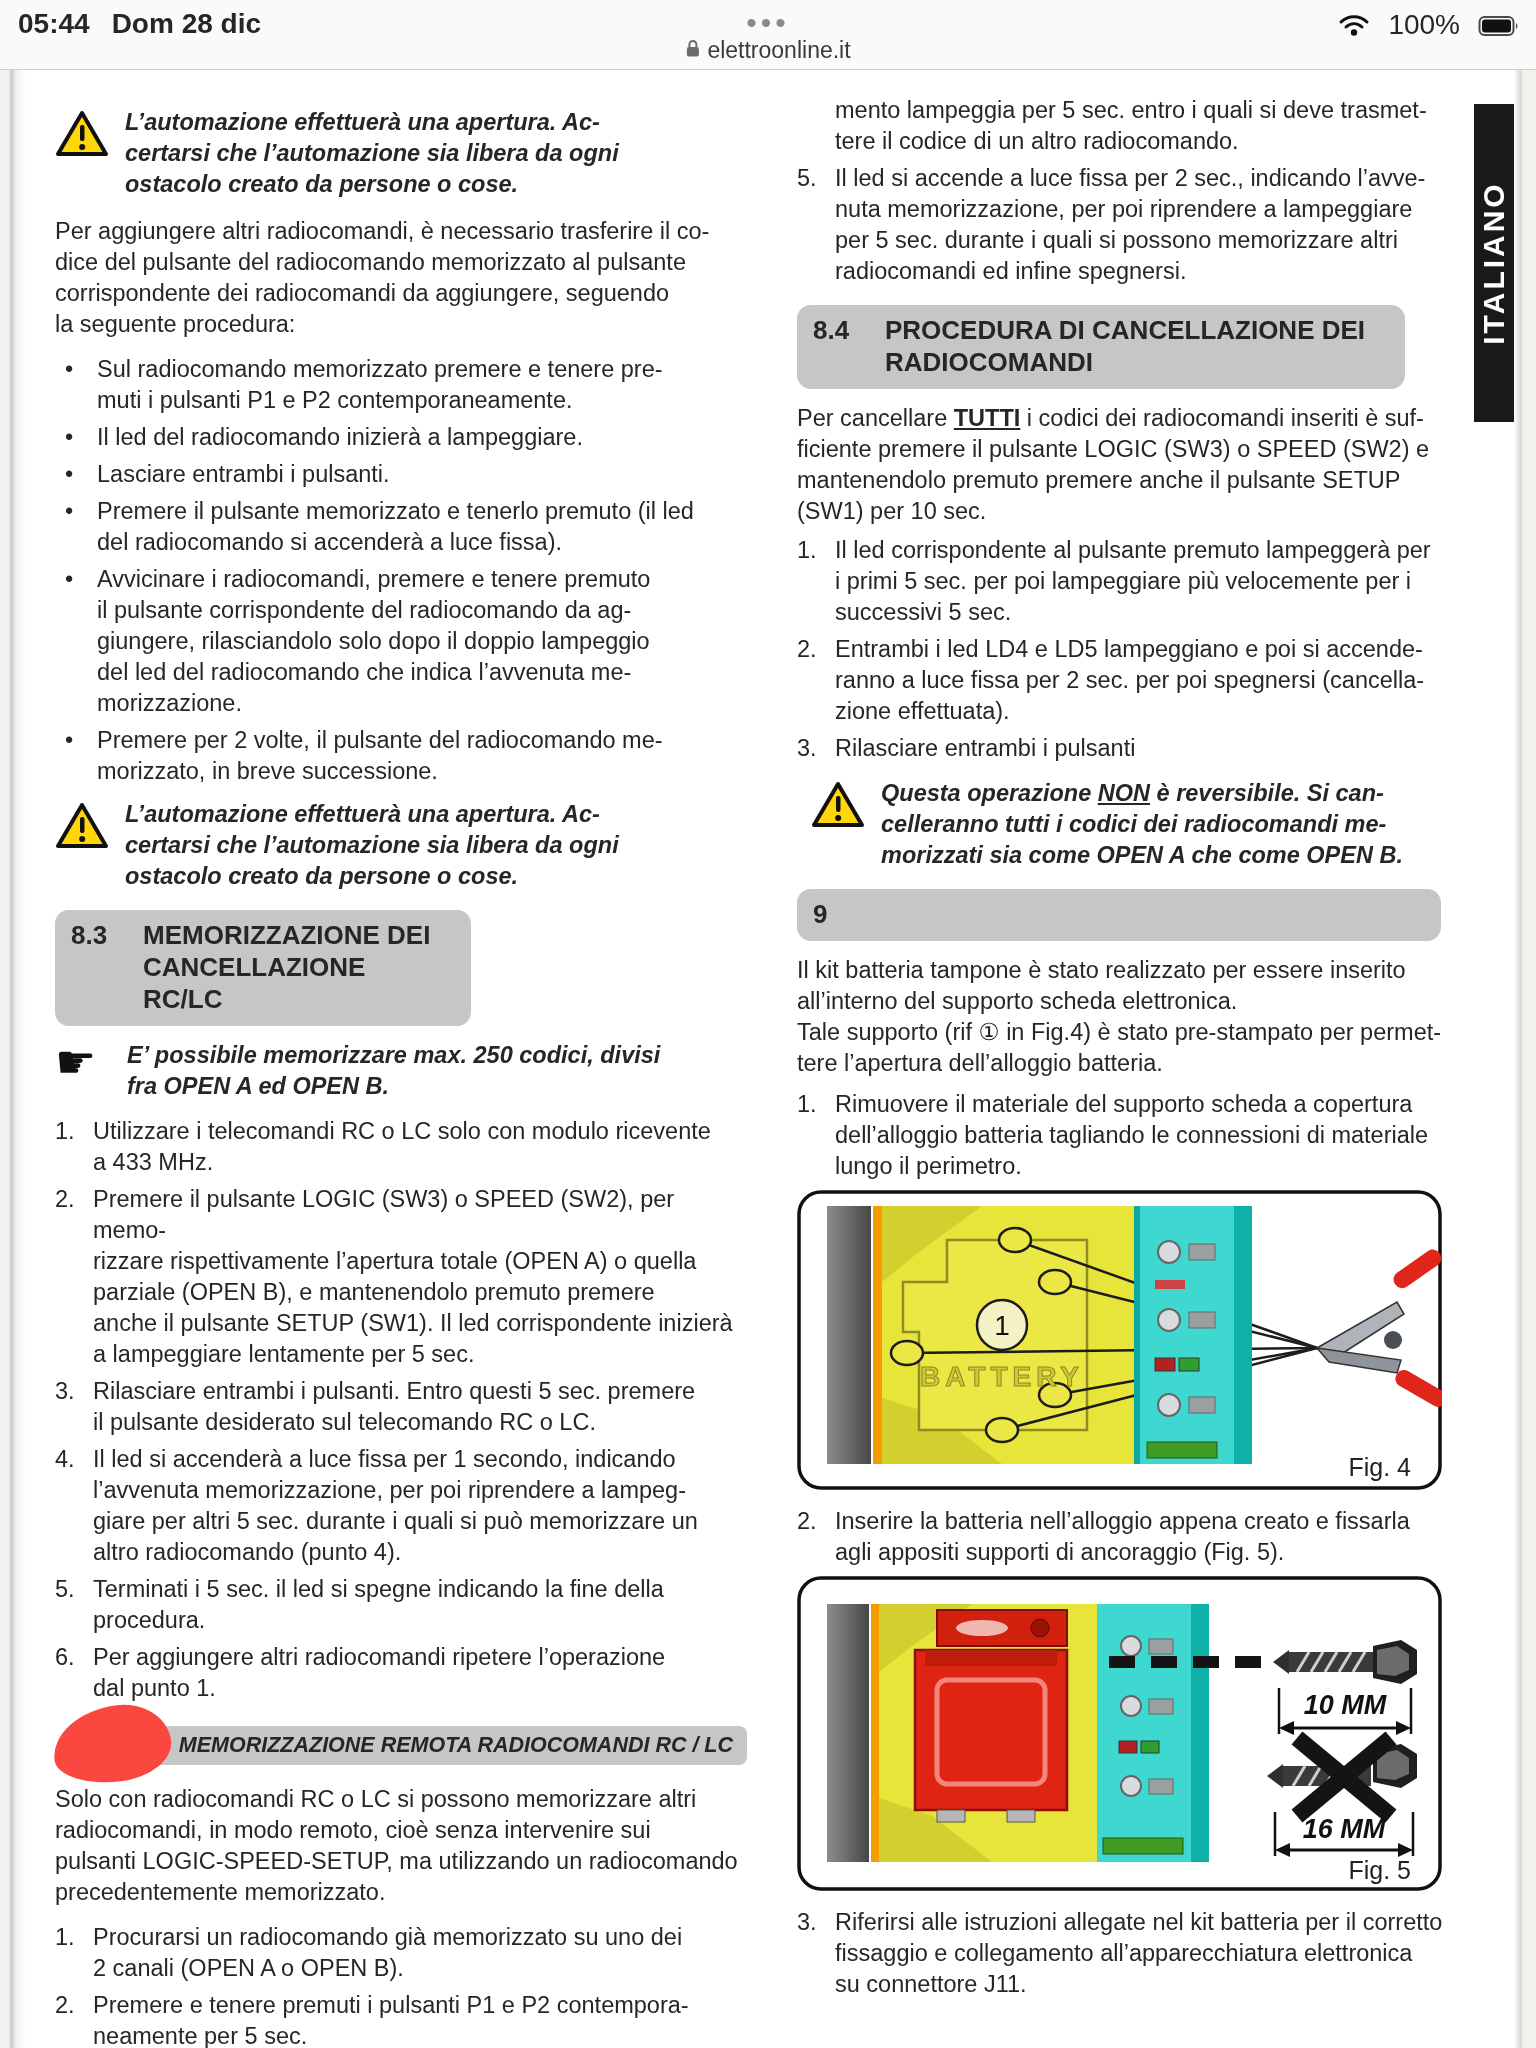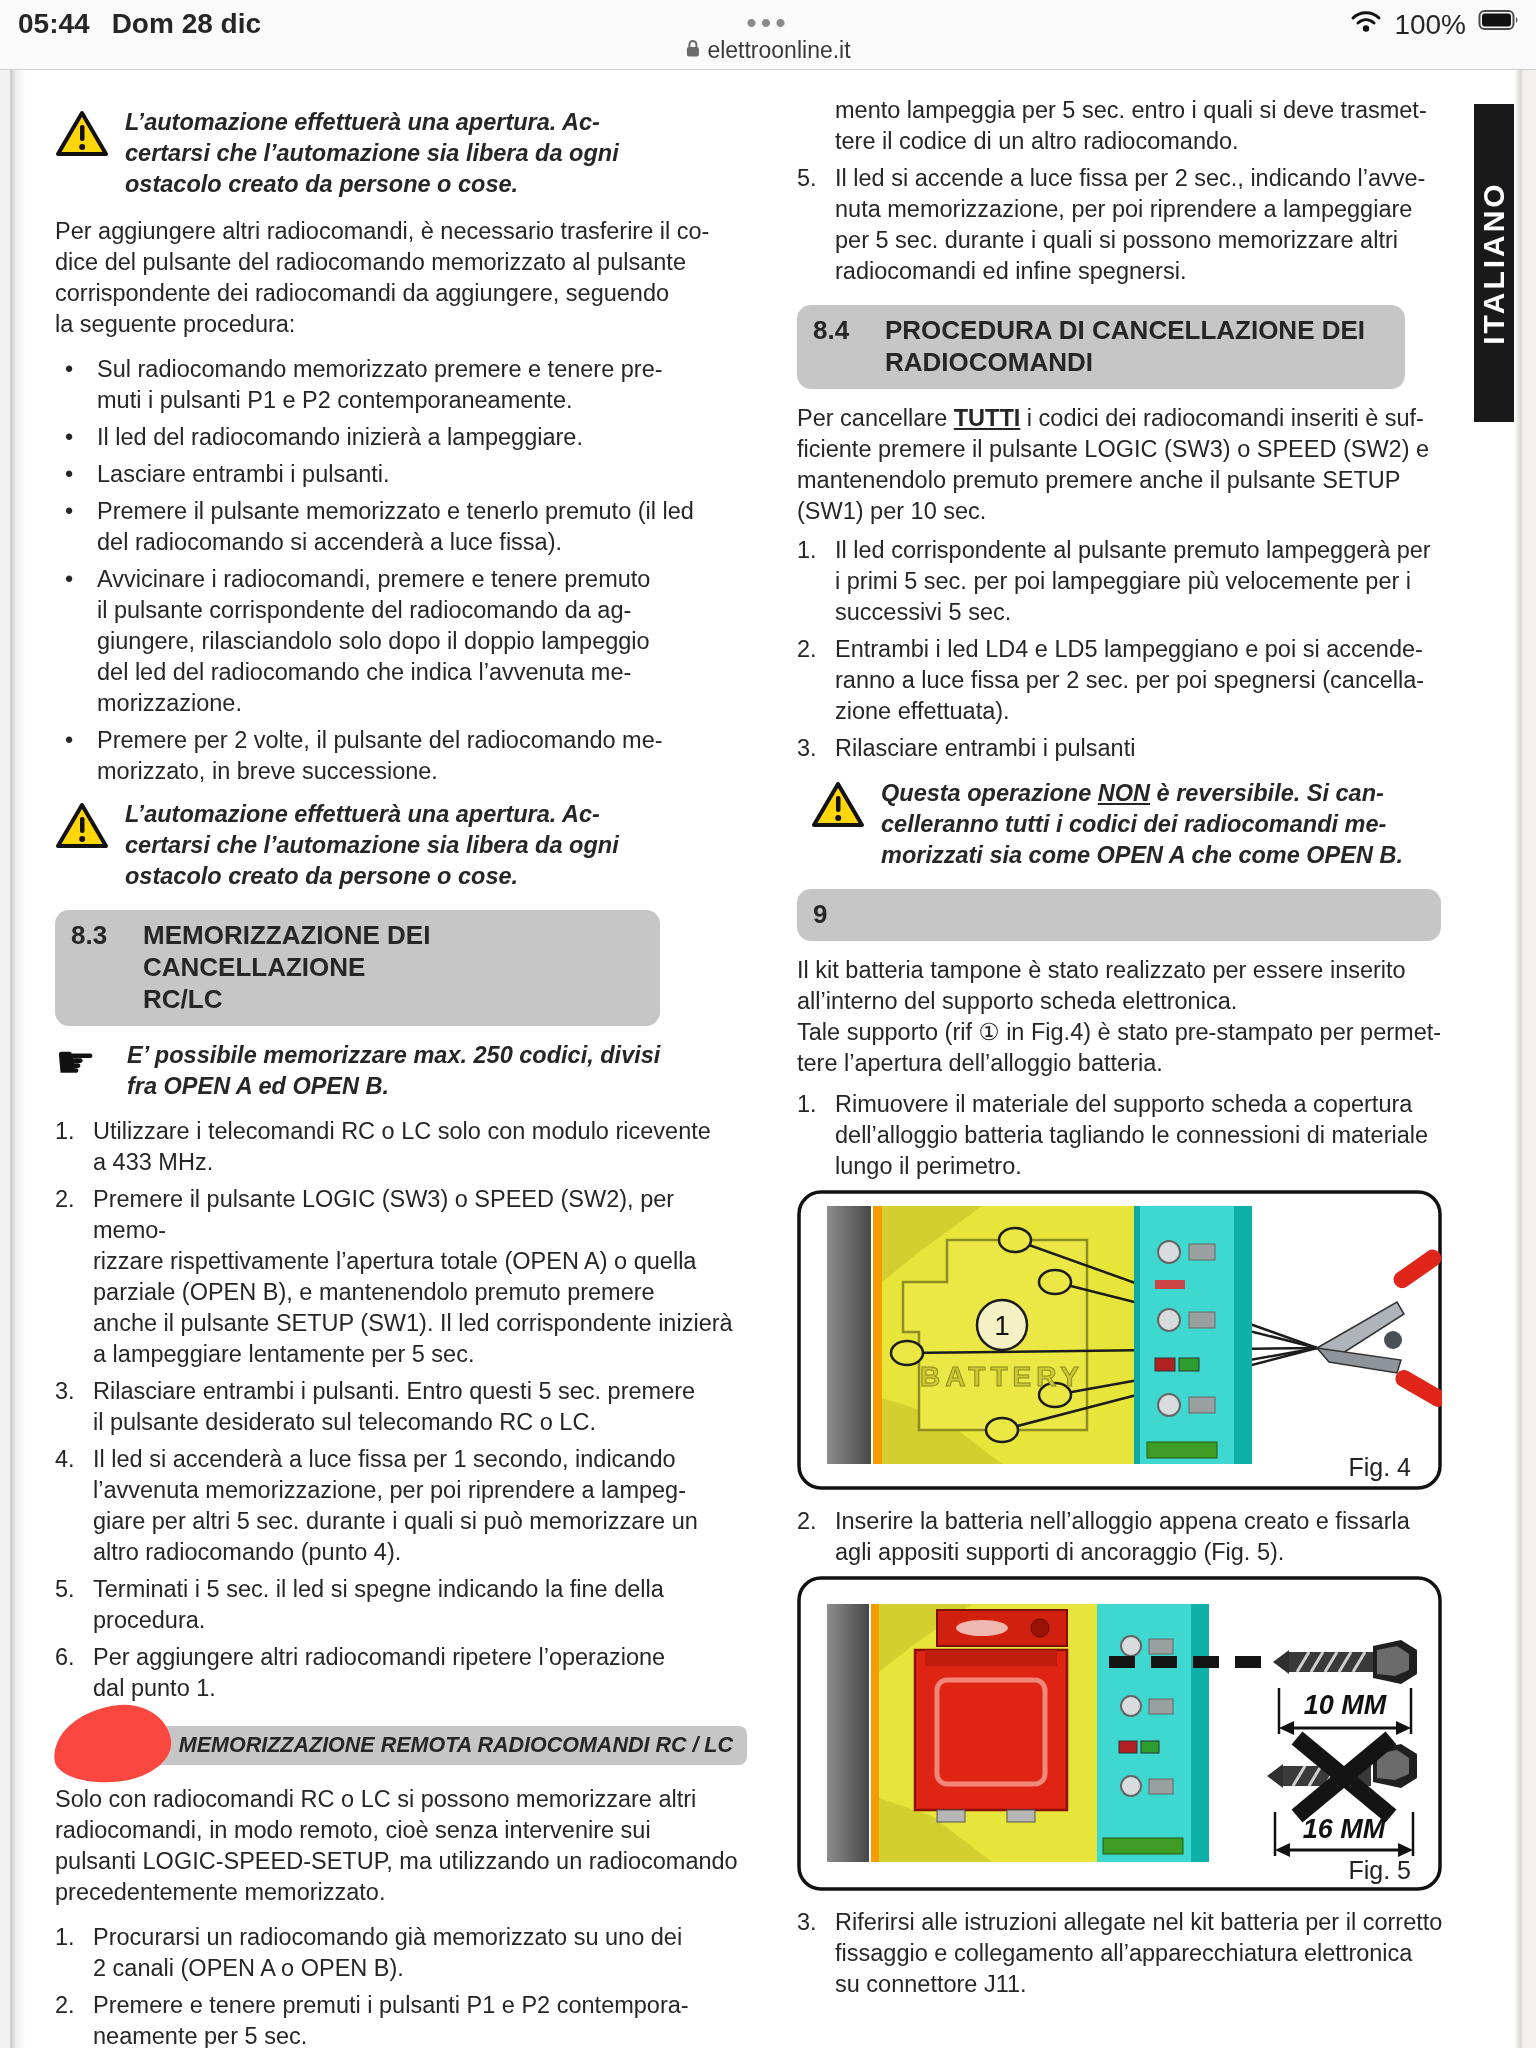--- a/index.html
+++ b/index.html
@@ -5,21 +5,21 @@
   html,body{margin:0;padding:0;width:1536px;height:2048px;overflow:hidden;background:#fff;
     font-family:"Liberation Sans",sans-serif;color:#262626;}
   
   .status{position:absolute;top:0;left:0;right:0;height:69px;background:#fafafa;
     border-bottom:1px solid #cfcfcf;z-index:30;}
   .st-left{position:absolute;left:18px;top:8px;font-size:28px;}
   .st-left .t{font-weight:bold;margin-right:22px;}
   .st-left .d{font-weight:bold;}
   .st-dots{position:absolute;left:50%;top:6px;transform:translateX(-50%);
     font-size:30px;color:#8a8a8e;letter-spacing:4px;}
-  .st-right{position:absolute;right:16px;top:9px;display:flex;align-items:flex-start;gap:12px;}
+  .st-right{position:absolute;right:16px;top:9px;display:flex;align-items:flex-end;gap:18px;}
   .st-right .pct{font-size:28px;}
   .urlrow{position:absolute;left:50%;top:37px;transform:translateX(-50%);
     display:flex;align-items:center;gap:7px;font-size:23px;color:#3a3a3a;}
   
   .edge-left{position:absolute;left:0;top:69px;bottom:0;width:26px;z-index:5;
     background:linear-gradient(90deg,#f2f2f2 0 9px,#c9c9c9 11px,#efefef 16px,#ffffff 26px);}
   .edge-right{position:absolute;right:0;top:69px;bottom:0;width:22px;z-index:5;
     background:linear-gradient(270deg,#f3f1ed 0 13px,#d9d6d1 15px,#ffffff 22px);}
   
   .lang-tab{position:absolute;top:104px;right:22px;width:40px;height:318px;background:#191919;
@@ -47,21 +47,21 @@
   .ln{flex:none;width:38px;font-size:23.5px;line-height:31px;}
   .bl .ln{width:42px;padding-left:10px;box-sizing:border-box;}
   .lb{flex:1;}
   .cont{margin:0 0 6px 38px;}
   
   .hdr{display:flex;background:#c6c6c6;border-radius:14px;padding:9px 16px 11px;
     font-weight:bold;font-size:26px;line-height:32px;
     margin:18px 0 14px;box-sizing:border-box;}
   .hdr .hn{flex:none;width:72px;}
   .hdr .ht{white-space:pre-line;}
-  .hdr83{width:605px;}
+  .hdr83{width:416px;}
   .hdr84{width:608px;}
   .hdr9{width:644px;}
   .hdr9 .hn{width:92px;}
   
   .sec831{position:relative;margin:16px 0 12px;height:52px;}
   .bar831{position:absolute;left:42px;right:0;top:6px;background:#c6c6c6;border-radius:8px;
     padding:6px 14px;font-weight:bold;font-style:italic;font-size:21.5px;line-height:27px;
     display:flex;gap:20px;box-sizing:border-box;}
   .blob{position:absolute;left:-2px;top:-14px;width:118px;height:76px;background:#fa4740;
     border-radius:58% 42% 46% 54% / 62% 55% 45% 38%;transform:rotate(-7deg);z-index:2;}

